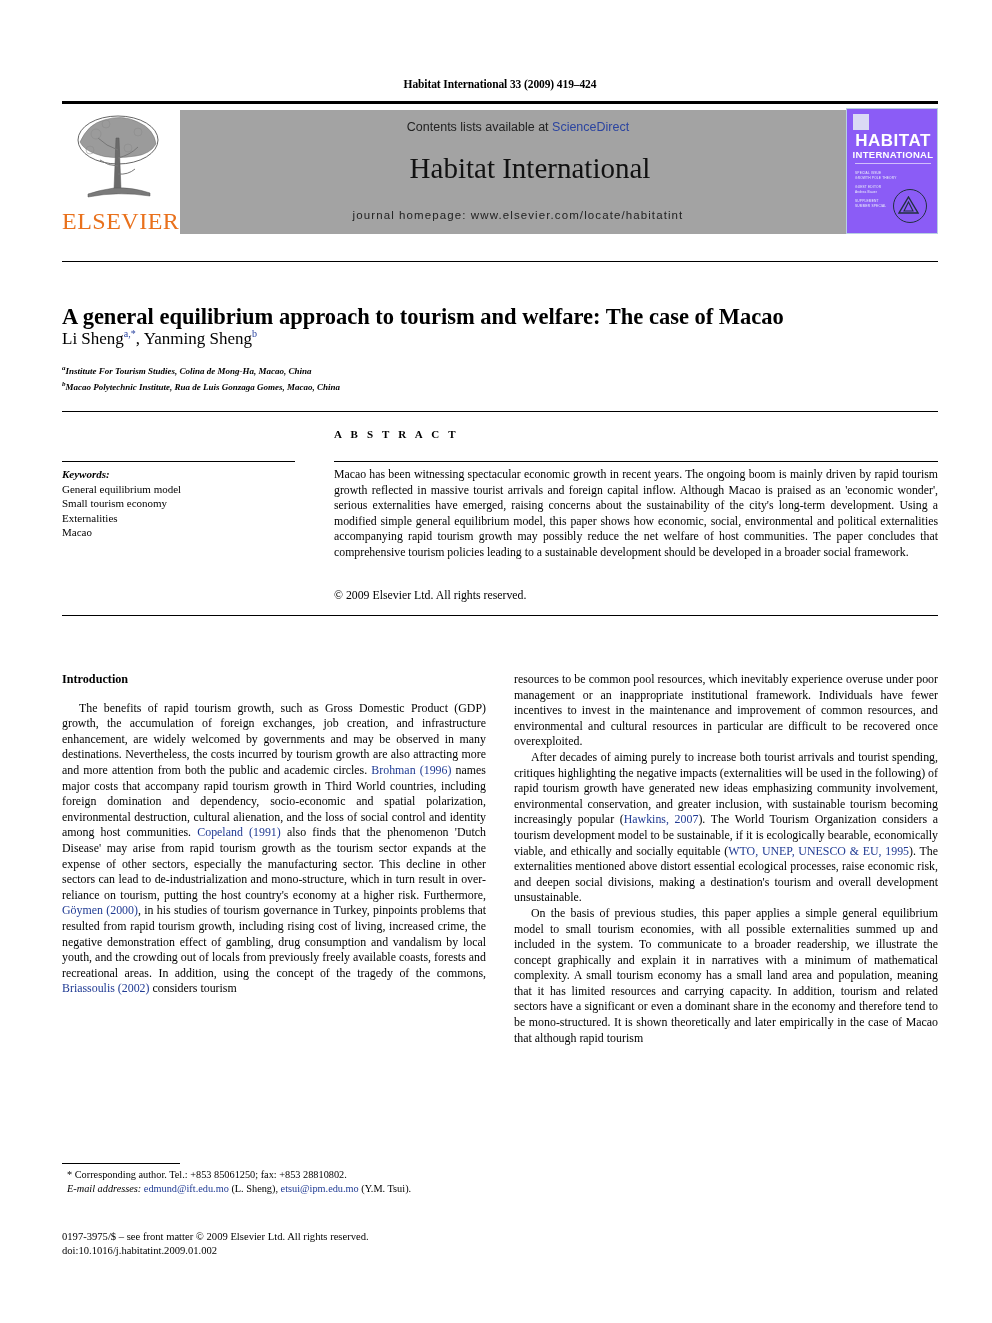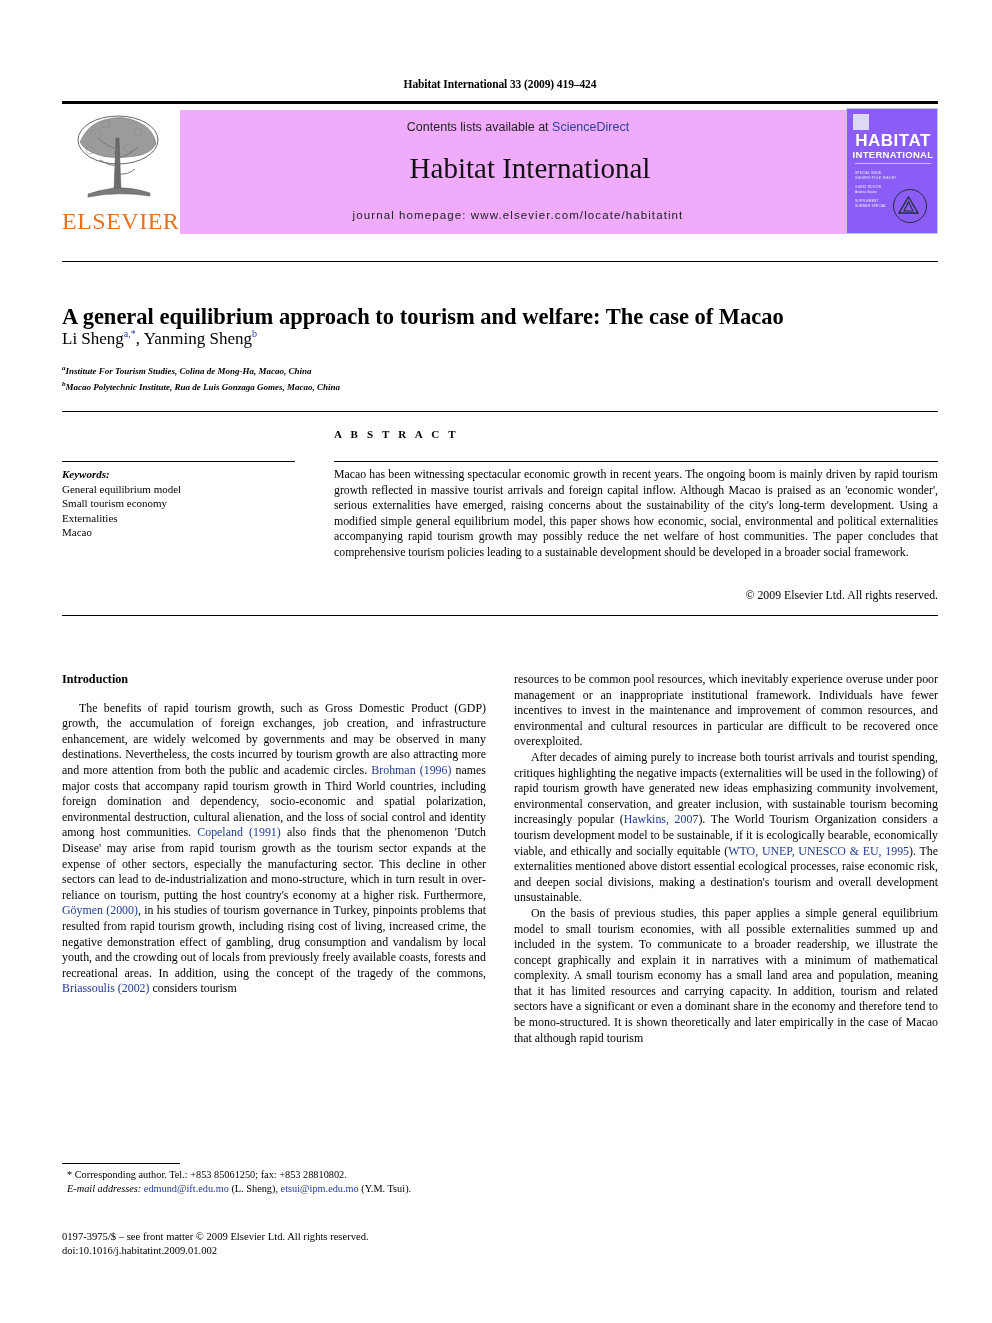--- a/index.html
+++ b/index.html
@@ -63,21 +63,21 @@
     font-family: "Liberation Serif", serif;
     font-size: 24px;
     letter-spacing: 0.5px;
     color: #E9711C;
   }
   .journal-band {
     position: absolute;
     left: 118px; top: 6px;
     width: 676px;
     height: 124px;
-    background: #f0abfc;
+    background: #a3a3a3;
   }
   .contents-line {
     position: absolute;
     left: 0; top: 10px;
     width: 676px;
     text-align: center;
     font-family: "Liberation Sans", sans-serif;
     font-size: 12.5px;
     color: #222;
   }
@@ -270,21 +270,21 @@
     width: 604px;
     font-family: "Liberation Serif", serif;
     font-size: 11.8px;
     line-height: 15.6px;
     text-align: justify;
   }
   .copyright {
     position: absolute;
     left: 334px; top: 588px;
     width: 604px;
-    text-align: right;
+    text-align: left;
     font-family: "Liberation Serif", serif;
     font-size: 11.8px;
   }
   .abs-rule-bottom {
     position: absolute;
     left: 62px; top: 615px;
     width: 876px;
     border-top: 1px solid #000;
   }
 

